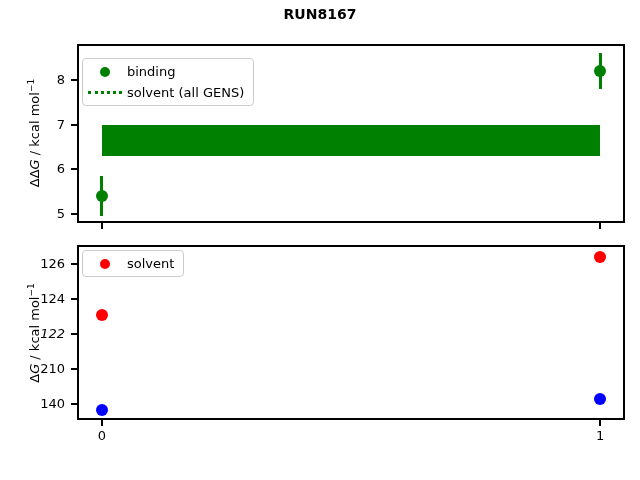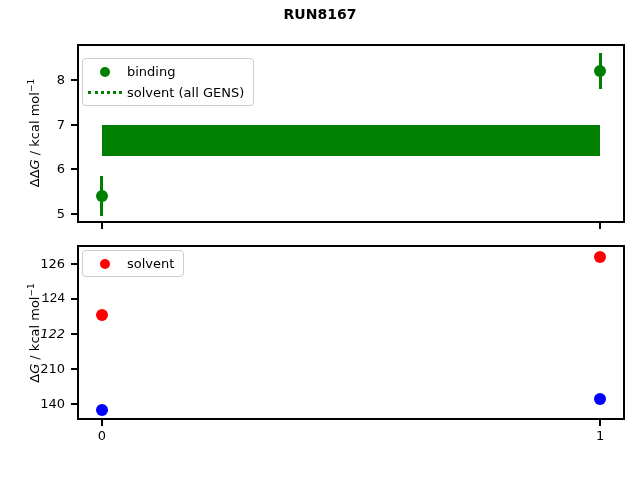--- a/index.html
+++ b/index.html
@@ -80,21 +80,21 @@
 
   <div class="axes" style="left:77px; top:245px; width:548px; height:175px;">
     <div class="layer" id="layer1">
         <div class="tick" style="left: -6px; top: 158.25px; width: 6px; height: 2px;"></div>
         <div class="ytick-label" style="left: -58px; top: 151.25px; width: 46px; text-align: right;">140</div>
         <div class="tick" style="left: -6px; top: 123.25px; width: 6px; height: 2px;"></div>
         <div class="ytick-label" style="left: -58px; top: 116.25px; width: 46px; text-align: right;">210</div>
         <div class="tick" style="left: -6px; top: 88.25px; width: 6px; height: 2px;"></div>
         <div class="ytick-label" style="left: -58px; top: 81.25px; width: 46px; text-align: right; font-style: italic;">122</div>
         <div class="tick" style="left: -6px; top: 53.25px; width: 6px; height: 2px;"></div>
-        <div class="ytick-label" style="left: -58px; top: 46.25px; width: 46px; text-align: right; font-family: Liberation Mono, monospace;">124</div>
+        <div class="ytick-label" style="left: -58px; top: 46.25px; width: 46px; text-align: right;">124</div>
         <div class="tick" style="left: -6px; top: 18.25px; width: 6px; height: 2px;"></div>
         <div class="ytick-label" style="left: -58px; top: 11.25px; width: 46px; text-align: right;">126</div>
         <div class="tick" style="left: 23.9091px; top: 175px; width: 2px; height: 6px;"></div>
         <div class="xtick-label" style="left: 9.90909px; top: 183px; width: 30px; text-align: center;">0</div>
         <div class="tick" style="left: 522.091px; top: 175px; width: 2px; height: 6px;"></div>
         <div class="xtick-label" style="left: 508.091px; top: 183px; width: 30px; text-align: center;">1</div>
         <div class="errbar" style="left: 23.4091px; top: 162.75px; width: 3px; height: 3.5px; background: rgb(0, 0, 255);"></div>
         <div class="marker" style="left: 18.9091px; top: 158.5px; width: 12px; height: 12px; background: rgb(0, 0, 255);"></div>
         <div class="errbar" style="left: 521.591px; top: 152.25px; width: 3px; height: 3.5px; background: rgb(0, 0, 255);"></div>
         <div class="marker" style="left: 517.091px; top: 148px; width: 12px; height: 12px; background: rgb(0, 0, 255);"></div>

